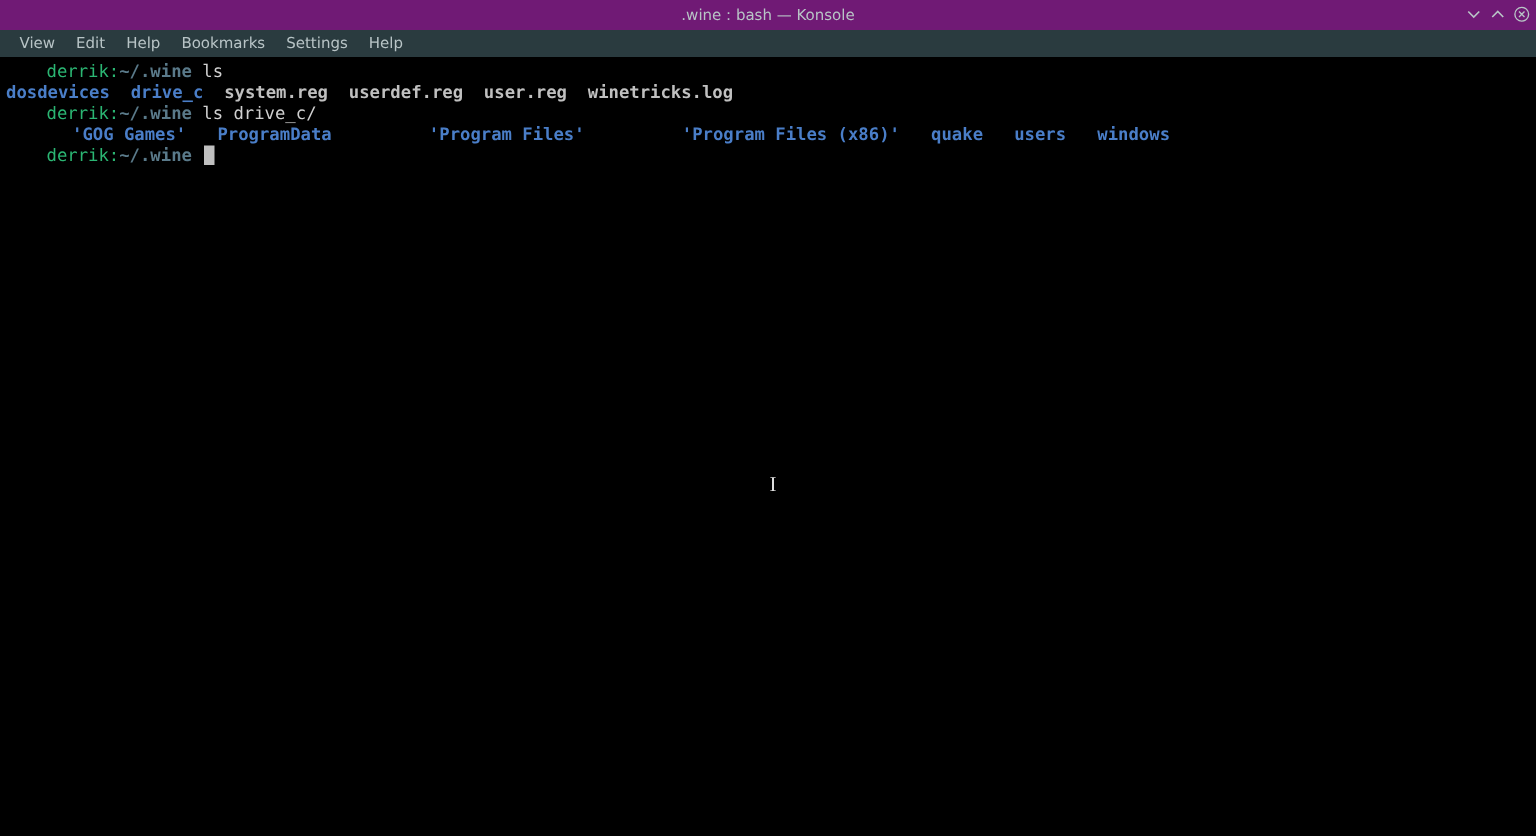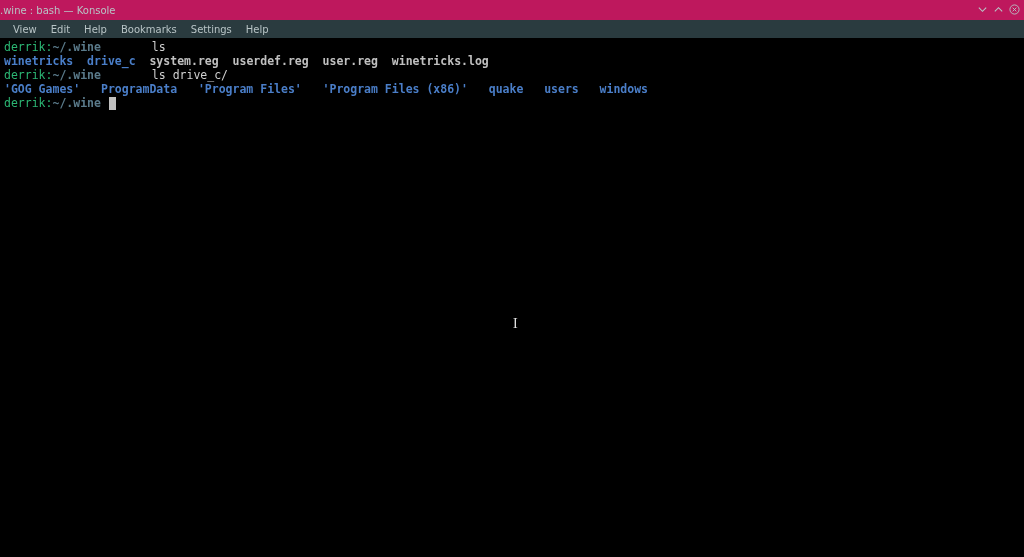--- a/index.html
+++ b/index.html
@@ -10,23 +10,24 @@
     body {
       width: 1024px;
       height: 557px;
       background: #2a3b3f;
       font-family: "DejaVu Sans", sans-serif;
       overflow: hidden;
       position: relative;
     }
     .titlebar {
       height: 20px;
-      background: #be185d;
+      background: #701a75;
       display: flex;
       align-items: center;
+      justify-content: center;
       position: relative;
       color: #b8c4c6;
       font-size: 10px;
     }
     .titlebar-title {
       text-align: center;
     }
     .window-controls {
       position: absolute;
       right: 4px;
@@ -68,26 +69,26 @@
       background: #000000;
       font-family: "DejaVu Sans Mono", "Liberation Mono", monospace;
       font-size: 11.5px;
       line-height: 14px;
       color: #c0c0c0;
       padding: 2px 4px;
       white-space: pre;
       position: relative;
       cursor: text;
     }
-    .c-user { color: #2bb673; }
+    .c-user { color: #2bb673; margin-left: 27px; }
     .c-path { color: #5a7a8a; font-weight: bold; }
-    .c-cmd  { color: #d0d0d0; margin-left: 44px; }
+    .c-cmd  { color: #d0d0d0; }
     .c-dir  { color: #4a7ec8; font-weight: bold; }
     .c-file { color: #c0c0c0; font-weight: bold; }
-    .c-qdir { color: #4a7ec8; font-weight: bold; }
+    .c-qdir { color: #4a7ec8; font-weight: bold; margin-left: 44px; }
     .cursor-block {
       display: inline-block;
       width: 7px;
       height: 13px;
       background: #c0c0c0;
       vertical-align: text-bottom;
       margin-left: 1px;
     }
     .text-cursor-indicator {
       position: absolute;
@@ -127,18 +128,18 @@
 <div class="menubar">
   <span class="menu-item">View</span>
   <span class="menu-item">Edit</span>
   <span class="menu-item">Help</span>
   <span class="menu-item">Bookmarks</span>
   <span class="menu-item">Settings</span>
   <span class="menu-item">Help</span>
 </div>
 
 <div class="terminal" id="terminal"><span class="c-user">derrik:</span><span class="c-path">~/.wine </span><span class="c-cmd">ls</span>
-<span class="c-dir">winetricks</span>  <span class="c-dir">drive_c</span>  <span class="c-file">system.reg</span>  <span class="c-file">userdef.reg</span>  <span class="c-file">user.reg</span>  <span class="c-file">winetricks.log</span>
+<span class="c-dir">dosdevices</span>  <span class="c-dir">drive_c</span>  <span class="c-file">system.reg</span>  <span class="c-file">userdef.reg</span>  <span class="c-file">user.reg</span>  <span class="c-file">winetricks.log</span>
 <span class="c-user">derrik:</span><span class="c-path">~/.wine </span><span class="c-cmd">ls drive_c/</span>
 <span class="c-qdir">'GOG Games'</span>   <span class="c-dir">ProgramData</span>   <span class="c-qdir">'Program Files'</span>   <span class="c-qdir">'Program Files (x86)'</span>   <span class="c-dir">quake</span>   <span class="c-dir">users</span>   <span class="c-dir">windows</span>
 <span class="c-user">derrik:</span><span class="c-path">~/.wine </span><span class="cursor-block"></span></div>
 
 <span class="text-cursor-indicator">I</span>
 
 </body></html>

